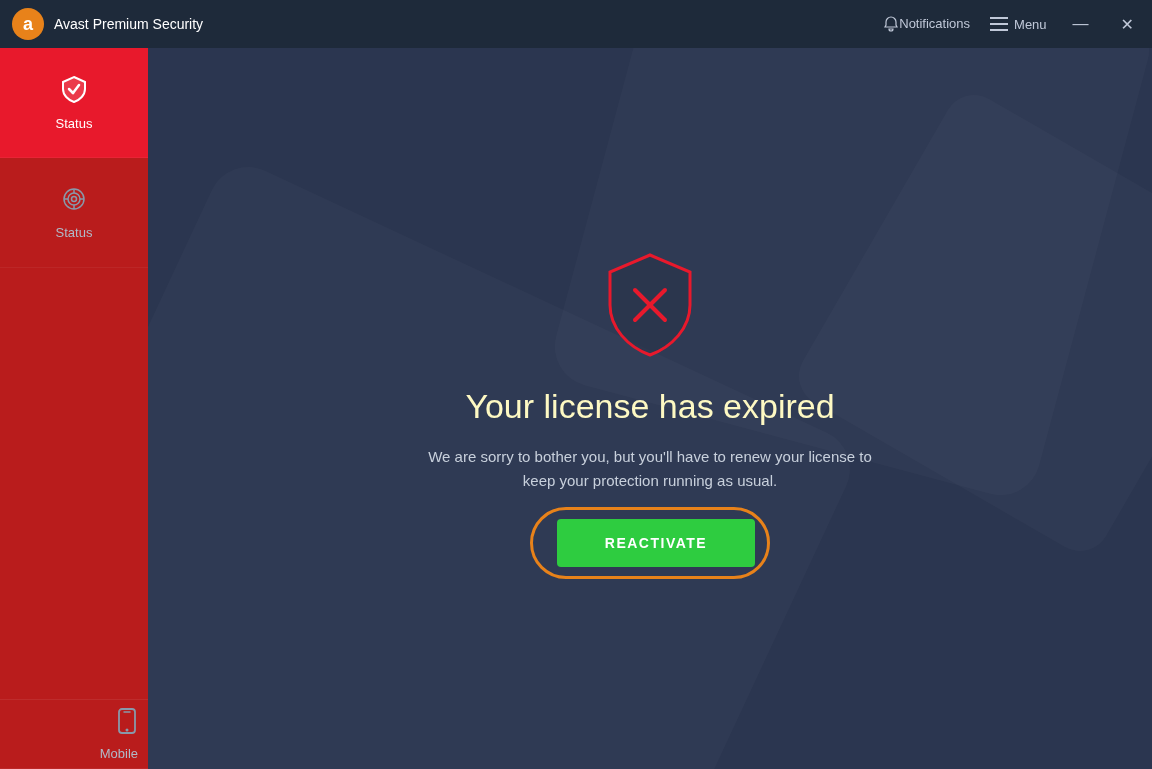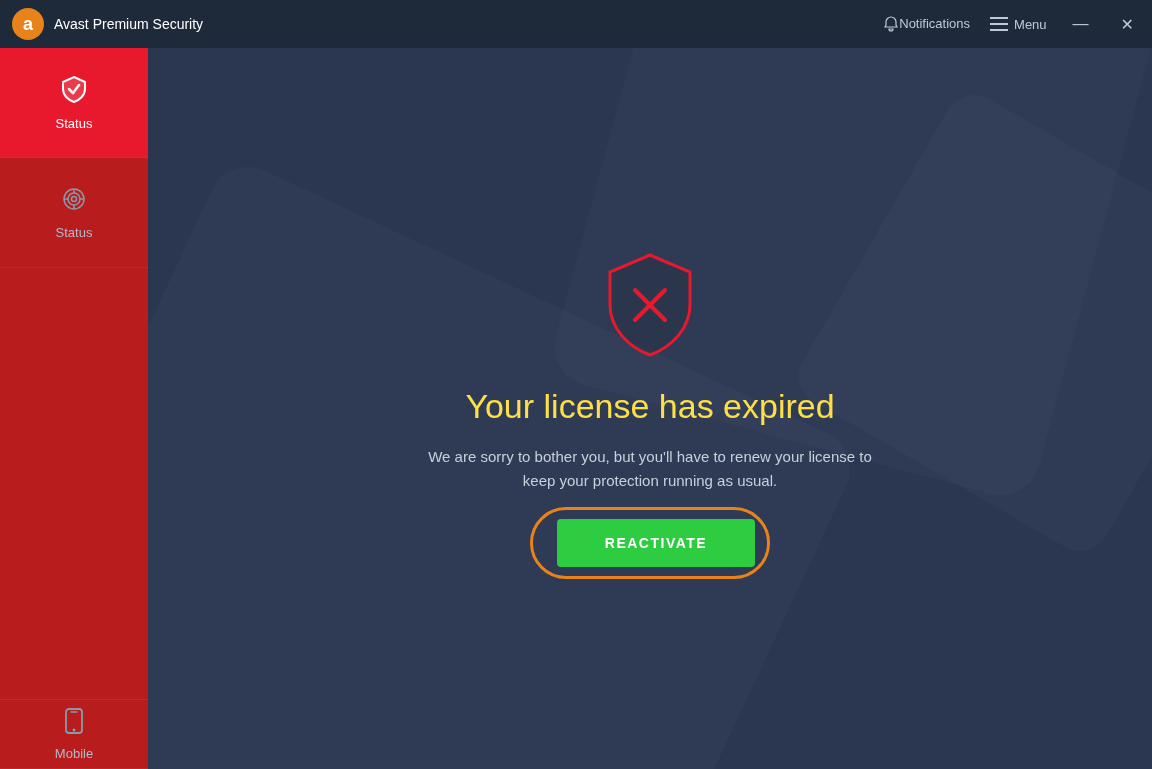--- a/index.html
+++ b/index.html
@@ -102,20 +102,21 @@
       font-size: 26px;
       line-height: 1;
     }
 
     .sidebar-spacer { flex: 1; }
 
     .sidebar-item-bottom {
       border-top: 1px solid rgba(255,255,255,0.07);
       min-height: 70px;
       padding: 0 10px;
+      align-items: flex-end;
     }
 
     
     .content-area {
       flex: 1;
       position: relative;
       display: flex;
       align-items: center;
       justify-content: center;
       overflow: hidden;
@@ -177,21 +178,21 @@
       margin-bottom: 8px;
     }
 
     .shield-svg {
       width: 100%;
       height: 100%;
     }
 
     
     .expired-title {
-      color: #fde047;
+      color: #fef9c3;
       font-size: 34px;
       font-weight: 400;
       line-height: 1.2;
     }
 
     
     .expired-subtitle {
       color: #c8d0dc;
       font-size: 15px;
       line-height: 1.6;

